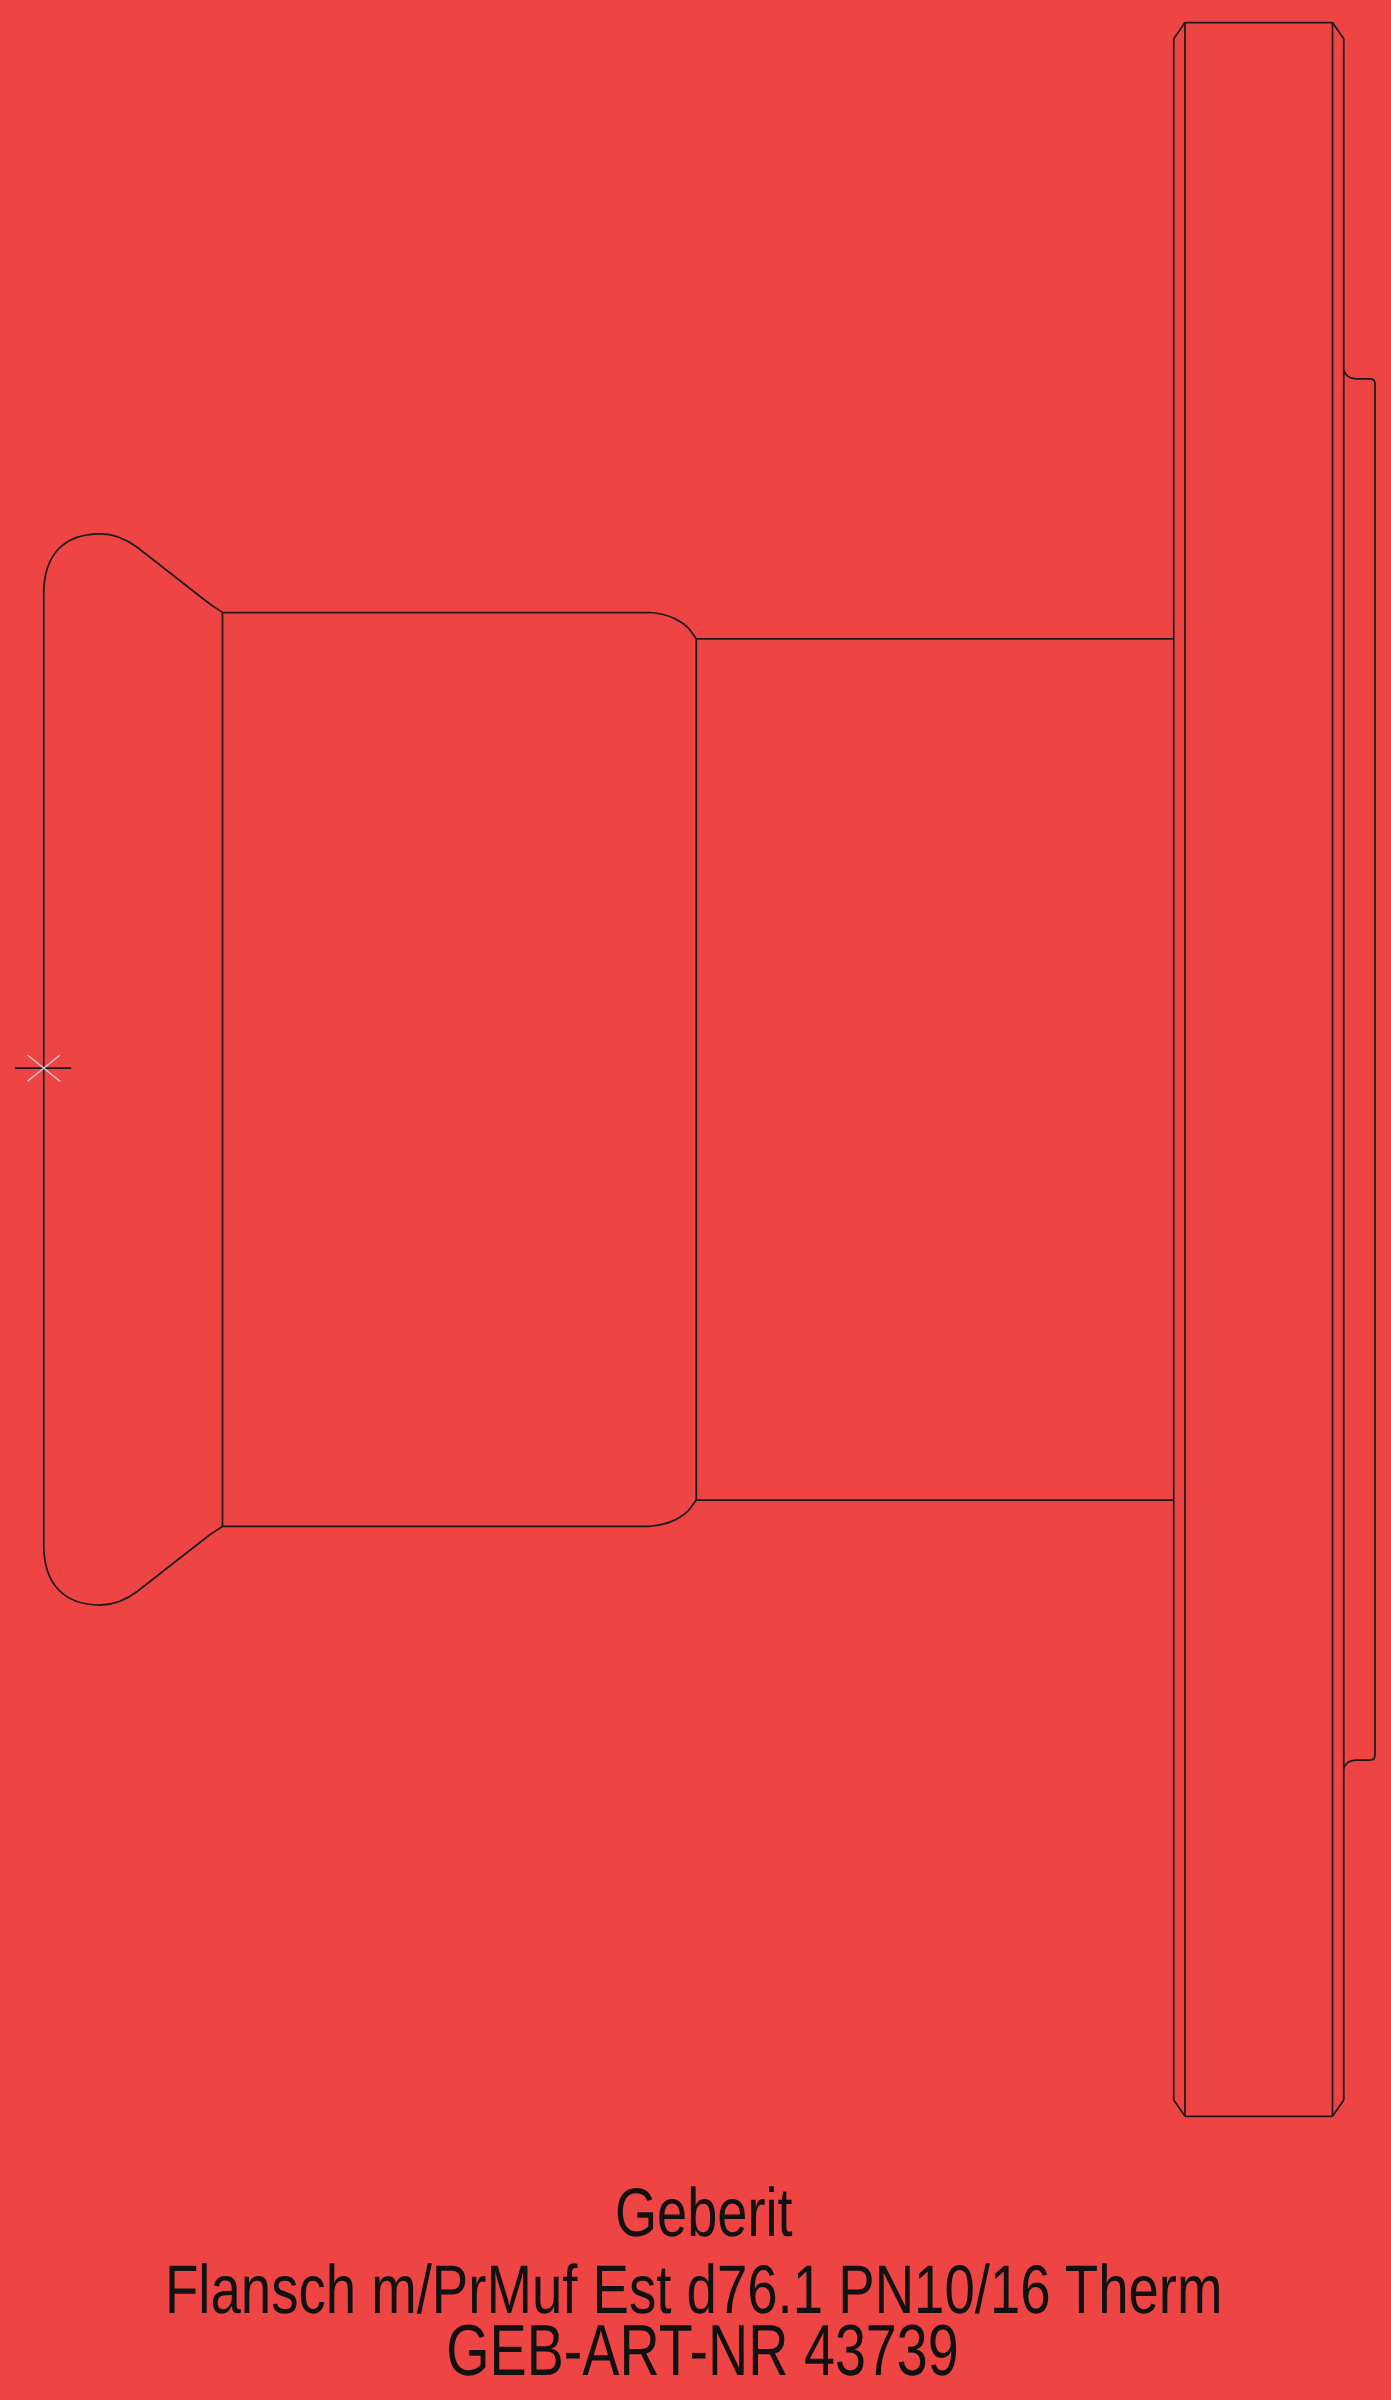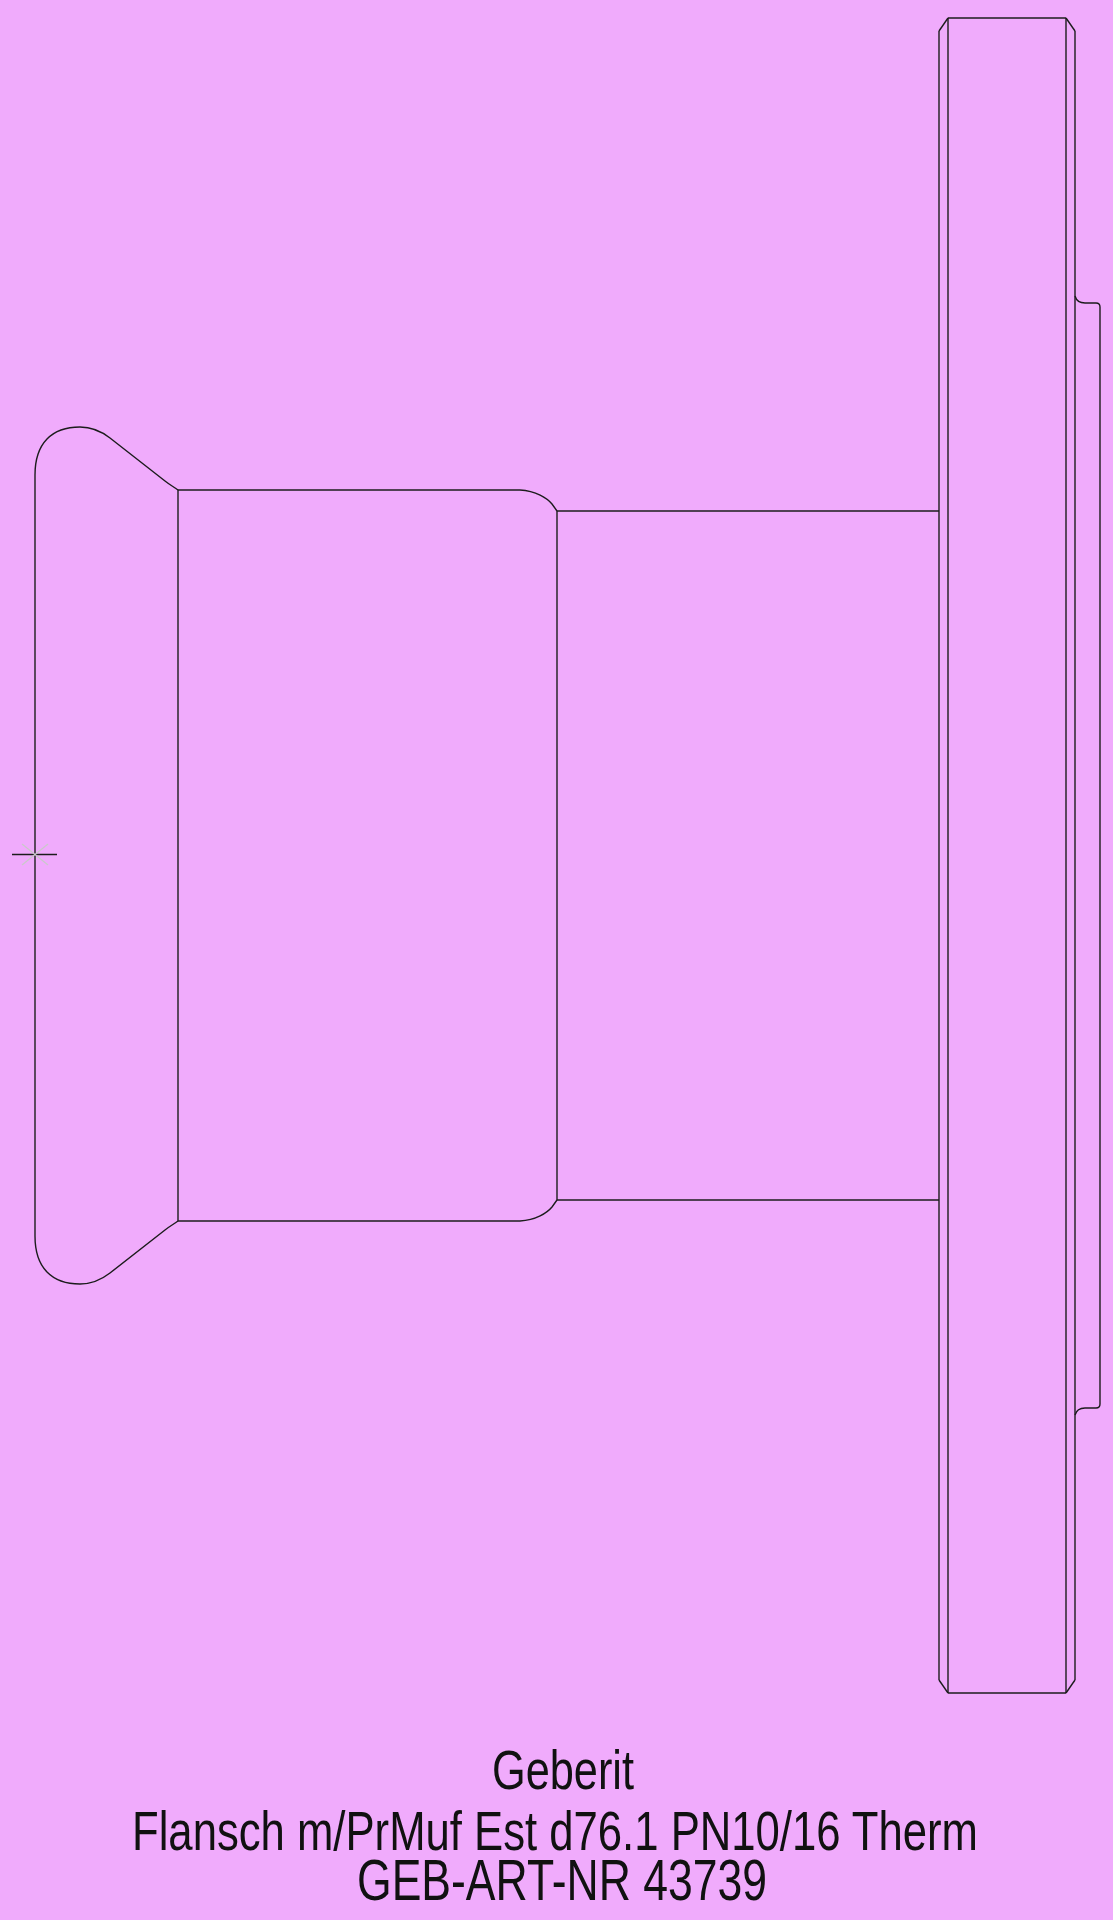--- a/index.html
+++ b/index.html
@@ -4,21 +4,21 @@
 <style>
   html, body {
     margin: 0;
     padding: 0;
     background: #ffffff;
   }
   .page {
     position: relative;
     width: 1113px;
     height: 1920px;
-    background: #f0abfc;
+    background: #ef4444;
     overflow: hidden;
   }
   svg.drawing {
     display: block;
     width: 1113px;
     height: 1920px;
   }
   svg.drawing path, svg.drawing line {
     fill: none;
     stroke: #1c1c1c;

